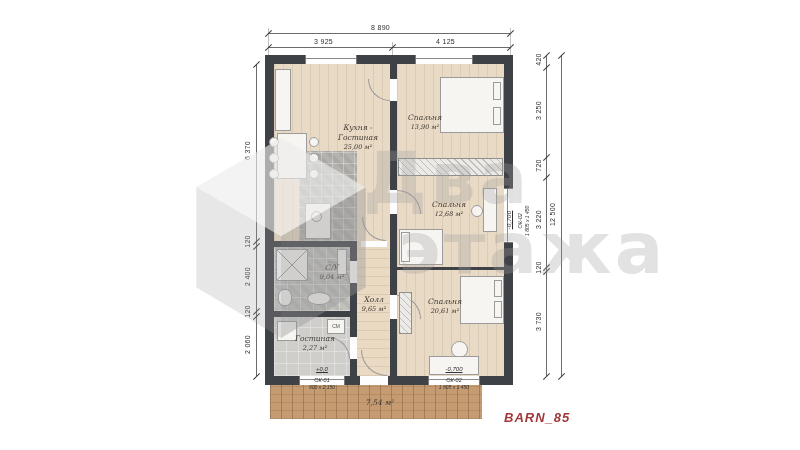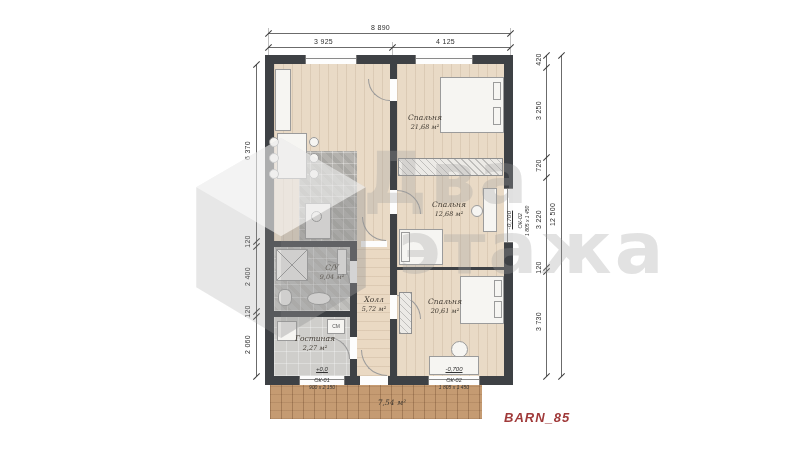--- a/index.html
+++ b/index.html
@@ -201,48 +201,53 @@
     <div class="furn xbox" style="left:11px;top:194px;width:32px;height:32px"></div>
     <div class="furn" style="left:13px;top:234px;width:14px;height:17px;border-radius:40%"></div>
     <div class="furn circ" style="left:42px;top:237px;width:24px;height:13px"></div>
     <div class="furn" style="left:72px;top:194px;width:10px;height:26px"></div>
 
     <div class="furn" style="left:12px;top:266px;width:20px;height:20px"></div>
     <div class="furn" style="left:62px;top:264px;width:18px;height:15px">
       <span class="appl-txt">СМ</span>
     </div>
 
+    <div class="rlabel" style="left:55px;top:68px;width:76px">
+      <span>Кухня -</span>
+      <span>Гостиная</span>
+      <span class="rarea">25,00 м²</span>
+    </div>
     <div class="rlabel" style="left:130px;top:58px;width:60px">
       <span>Спальня</span>
-      <span class="rarea">21,68 м²</span>
+      <span class="rarea">13,90 м²</span>
     </div>
     <div class="rlabel" style="left:152px;top:145px;width:64px">
       <span>Спальня</span>
       <span class="rarea">12,68 м²</span>
     </div>
     <div class="rlabel" style="left:87px;top:240px;width:44px">
       <span>Холл</span>
-      <span class="rarea">5,72 м²</span>
+      <span class="rarea">9,65 м²</span>
     </div>
     <div class="rlabel" style="left:42px;top:208px;width:50px">
       <span>С/У</span>
       <span class="rarea">9,04 м²</span>
     </div>
     <div class="rlabel" style="left:12px;top:279px;width:76px">
       <span>Гостиная</span>
       <span class="rarea">2,27 м²</span>
     </div>
     <div class="rlabel" style="left:148px;top:242px;width:64px">
       <span>Спальня</span>
       <span class="rarea">20,61 м²</span>
     </div>
   </div>
 
   <div class="deck" style="left:270px;top:385px;width:212px;height:34px"></div>
-  <span class="rlabel" style="left:372px;top:398px;width:40px;z-index:6">7,54 м²</span>
+  <span class="rlabel" style="left:360px;top:398px;width:40px;z-index:6">7,54 м²</span>
 
   <span class="level" style="left:300px;top:366px;width:44px">+0,0</span>
   <div class="wlabel" style="left:292px;top:377px;width:60px">
     <span>ОК-01</span>
     <span style="font-size:5px">900 х 2 150</span>
   </div>
   <span class="level" style="left:432px;top:366px;width:44px">-0,700</span>
   <div class="wlabel" style="left:421px;top:377px;width:66px">
     <span>ОК-02</span>
     <span style="font-size:5px">1 805 х 1 450</span>

